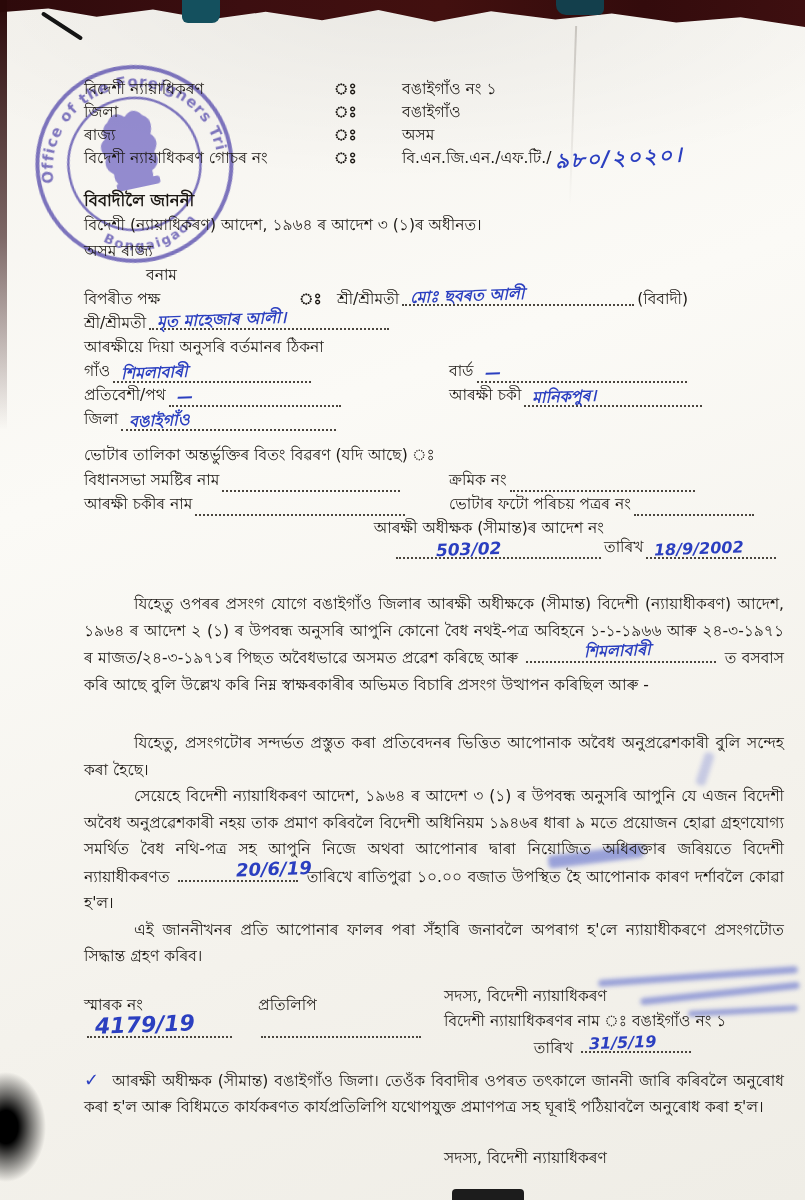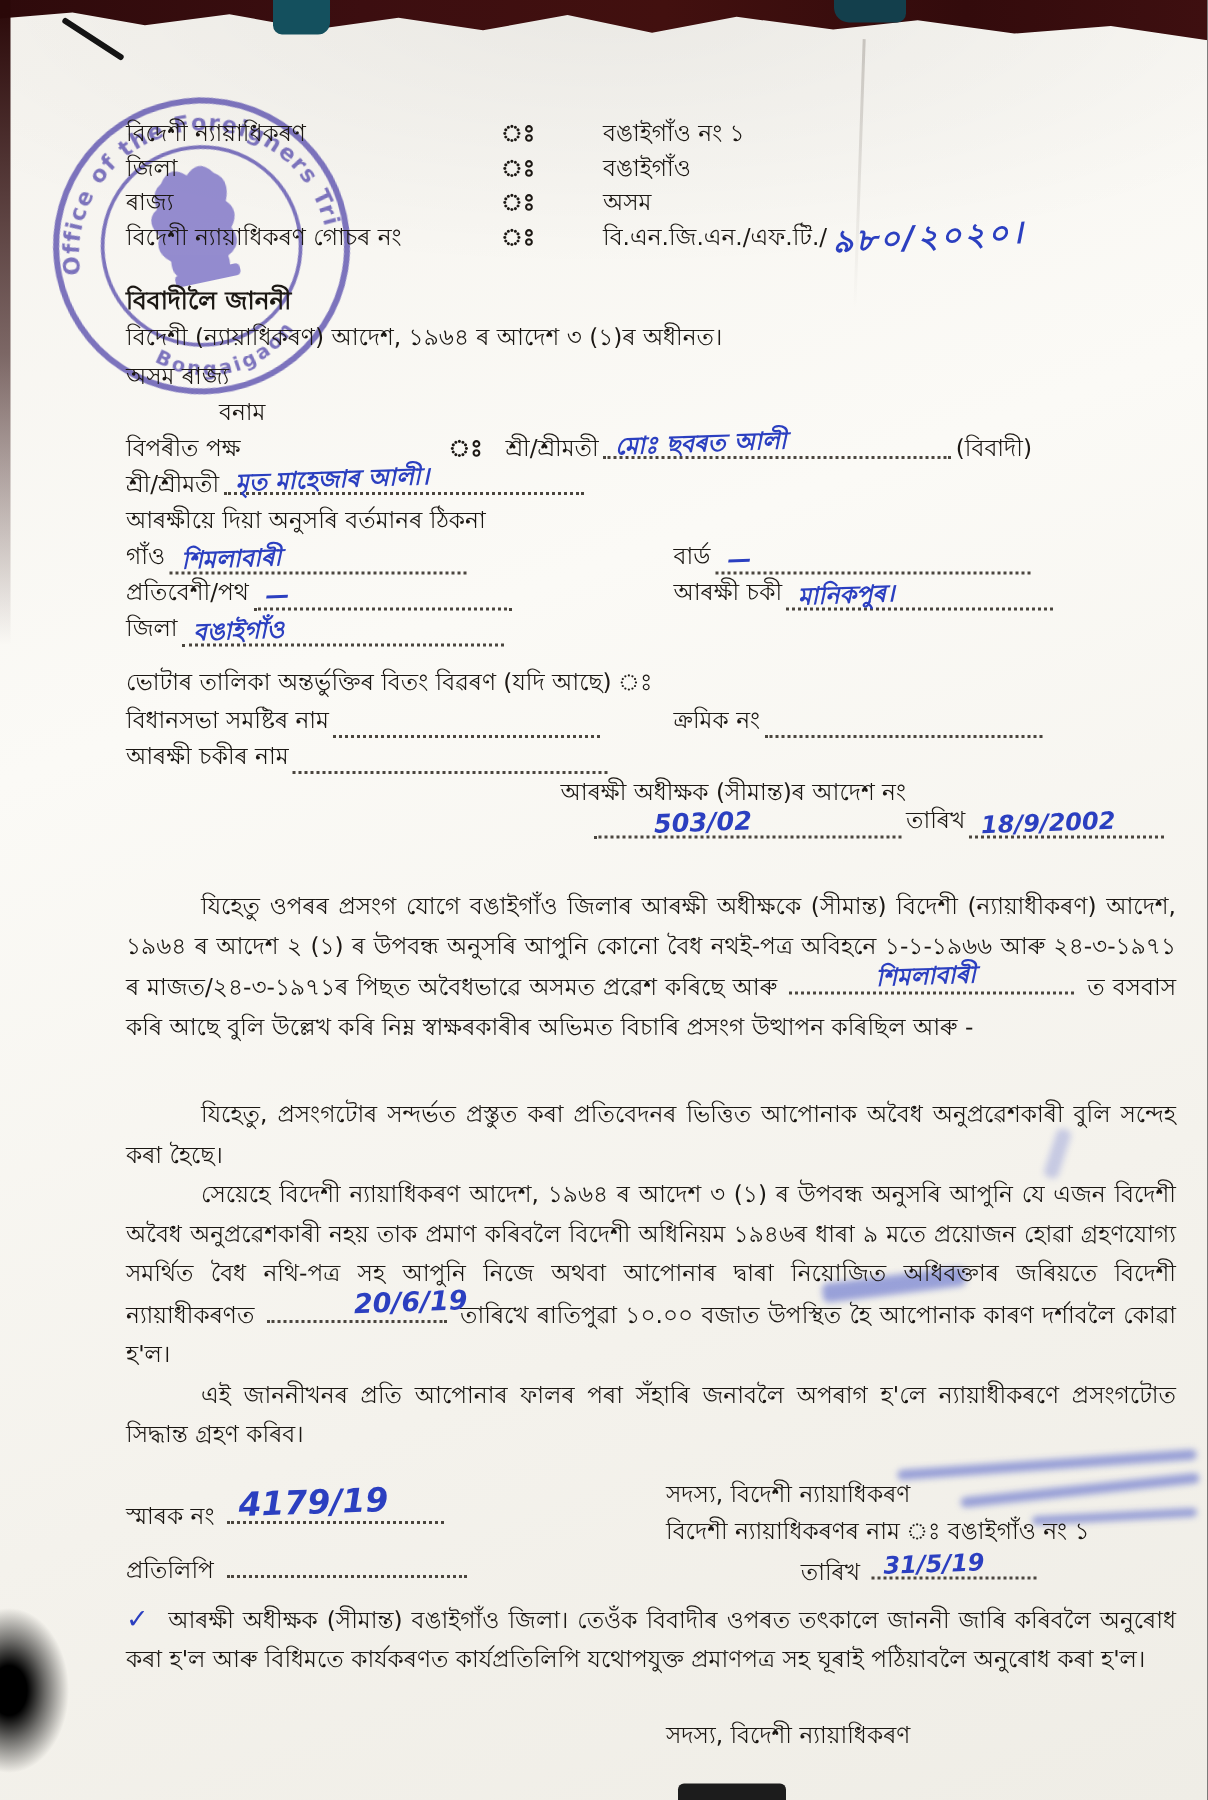--- a/index.html
+++ b/index.html
@@ -196,20 +196,24 @@
         <span>ক্ৰমিক নং</span>
         <span class="dotline" style="width:185px;"></span>
       </span>
     </div>
 
     <div class="twocol">
       <span class="c1">
         <span>আৰক্ষী চকীৰ নাম</span>
         <span class="dotline" style="width:210px;"></span>
       </span>
+      <span class="c2">
+        <span>ভোটাৰ ফটো পৰিচয় পত্ৰৰ নং</span>
+        <span class="dotline" style="width:120px;"></span>
+      </span>
     </div>
 
     <div class="twocol">
       <span style="display:flex;align-items:flex-end;width:520px;flex-direction:column;">
         <span>আৰক্ষী অধীক্ষক (সীমান্ত)ৰ আদেশ নং</span>
         <span class="dotline" style="width:205px;">
           <span class="hw" style="left:40px;font-size:17px;">503/02</span>
         </span>
       </span>
       <span style="display:flex;align-items:flex-end;flex:1;">
@@ -235,21 +239,21 @@
       <span>সেয়েহে বিদেশী ন্যায়াধিকৰণ আদেশ, ১৯৬৪ ৰ আদেশ ৩ (১) ৰ উপবন্ধ অনুসৰি আপুনি যে এজন বিদেশী অবৈধ অনুপ্ৰৱেশকাৰী নহয় তাক প্ৰমাণ কৰিবলৈ বিদেশী অধিনিয়ম ১৯৪৬ৰ ধাৰা ৯ মতে প্ৰয়োজন হোৱা গ্ৰহণযোগ্য সমৰ্থিত বৈধ নথি-পত্ৰ সহ আপুনি নিজে অথবা আপোনাৰ দ্বাৰা নিয়োজিত অধিবক্তাৰ জৰিয়তে বিদেশী ন্যায়াধীকৰণত</span>
       <span class="dotline" style="width:120px;">
         <span class="hw" style="font-size:18px;">20/6/19</span>
       </span>
       <span>তাৰিখে ৰাতিপুৱা ১০.০০ বজাত উপস্থিত হৈ আপোনাক কাৰণ দৰ্শাবলৈ কোৱা হ'ল।</span>
     </div>
 
     <div class="para0">এই জাননীখনৰ প্ৰতি আপোনাৰ ফালৰ পৰা সঁহাৰি জনাবলৈ অপৰাগ হ'লে ন্যায়াধীকৰণে প্ৰসংগটোত সিদ্ধান্ত গ্ৰহণ কৰিব।</div>
 
     <div class="signrow">
-      <div style="flex:1;display:flex;flex-direction:column;justify-content:flex-end;">
+      <div style="flex:1;display:flex;flex-direction:row;justify-content:flex-end;">
         <div class="memo">
           <span>স্মাৰক নং</span>
           <span class="dotline" style="width:145px;">
             <span class="hw" style="font-size:22px;bottom:-2px;">4179/19</span>
           </span>
         </div>
         <div class="memo">
           <span>প্ৰতিলিপি</span>
           <span class="dotline" style="width:160px;"></span>
         </div>

